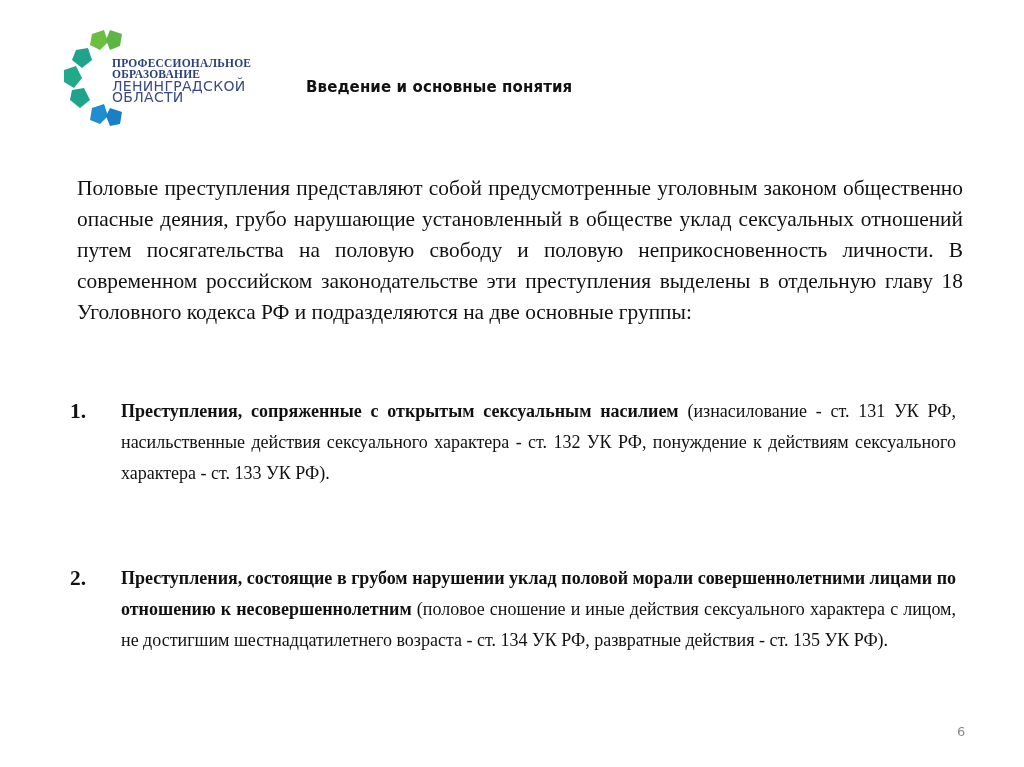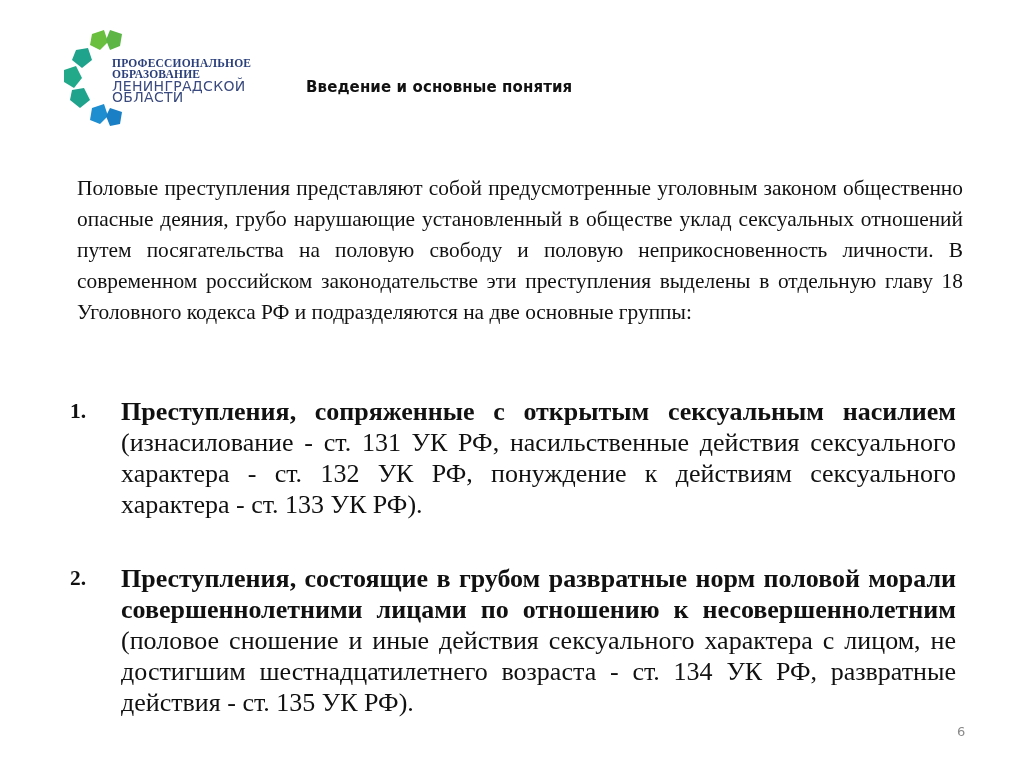--- a/index.html
+++ b/index.html
@@ -28,21 +28,21 @@
     position: absolute; left: 70px; top: 166px; width: 886px;
     font-size: 21.4px; line-height: 31px; text-align: justify; margin: 7px;
   }
   .list { position: absolute; left: 70px; width: 886px; margin: 0; }
   .list-1 { top: 396px; }
   .list-2 { top: 563px; }
   .num {
     position: absolute; left: 0; top: 0; font-weight: bold; font-size: 21.4px; line-height: 31px;
   }
   .item-body {
-    margin-left: 51px; font-size: 26px; line-height: 31px; text-align: justify;
+    margin-left: 51px; font-size: 18px; line-height: 31px; text-align: justify;
   }
   .item-body b { font-weight: bold; }
   .page-num {
     position: absolute; left: 957px; top: 724px;
     font-family: "DejaVu Sans", sans-serif; font-size: 13px; color: #8a8a8a;
   }
 </style>
 </head>
 <body>
 
@@ -70,17 +70,17 @@
 <div class="list list-1">
   <span class="num">1.</span>
   <div class="item-body">
     <b>Преступления, сопряженные с открытым сексуальным насилием</b><span> (изнасилование - ст. 131 УК РФ, насильственные действия сексуального характера - ст. 132 УК РФ, понуждение к действиям сексуального характера - ст. 133 УК РФ).</span>
   </div>
 </div>
 
 <div class="list list-2">
   <span class="num">2.</span>
   <div class="item-body">
-    <b>Преступления, состоящие в грубом развратные норм половой морали совершеннолетними лицами по отношению к несовершеннолетним</b><span> (половое сношение и иные действия сексуального характера с лицом, не достигшим шестнадцатилетнего возраста - ст. 134 УК РФ, развратные действия - ст. 135 УК РФ).</span>
+    <b>Преступления, состоящие в грубом нарушении уклад половой морали совершеннолетними лицами по отношению к несовершеннолетним</b><span> (половое сношение и иные действия сексуального характера с лицом, не достигшим шестнадцатилетнего возраста - ст. 134 УК РФ, развратные действия - ст. 135 УК РФ).</span>
   </div>
 </div>
 
 <div class="page-num">6</div>
 
 </body></html>

